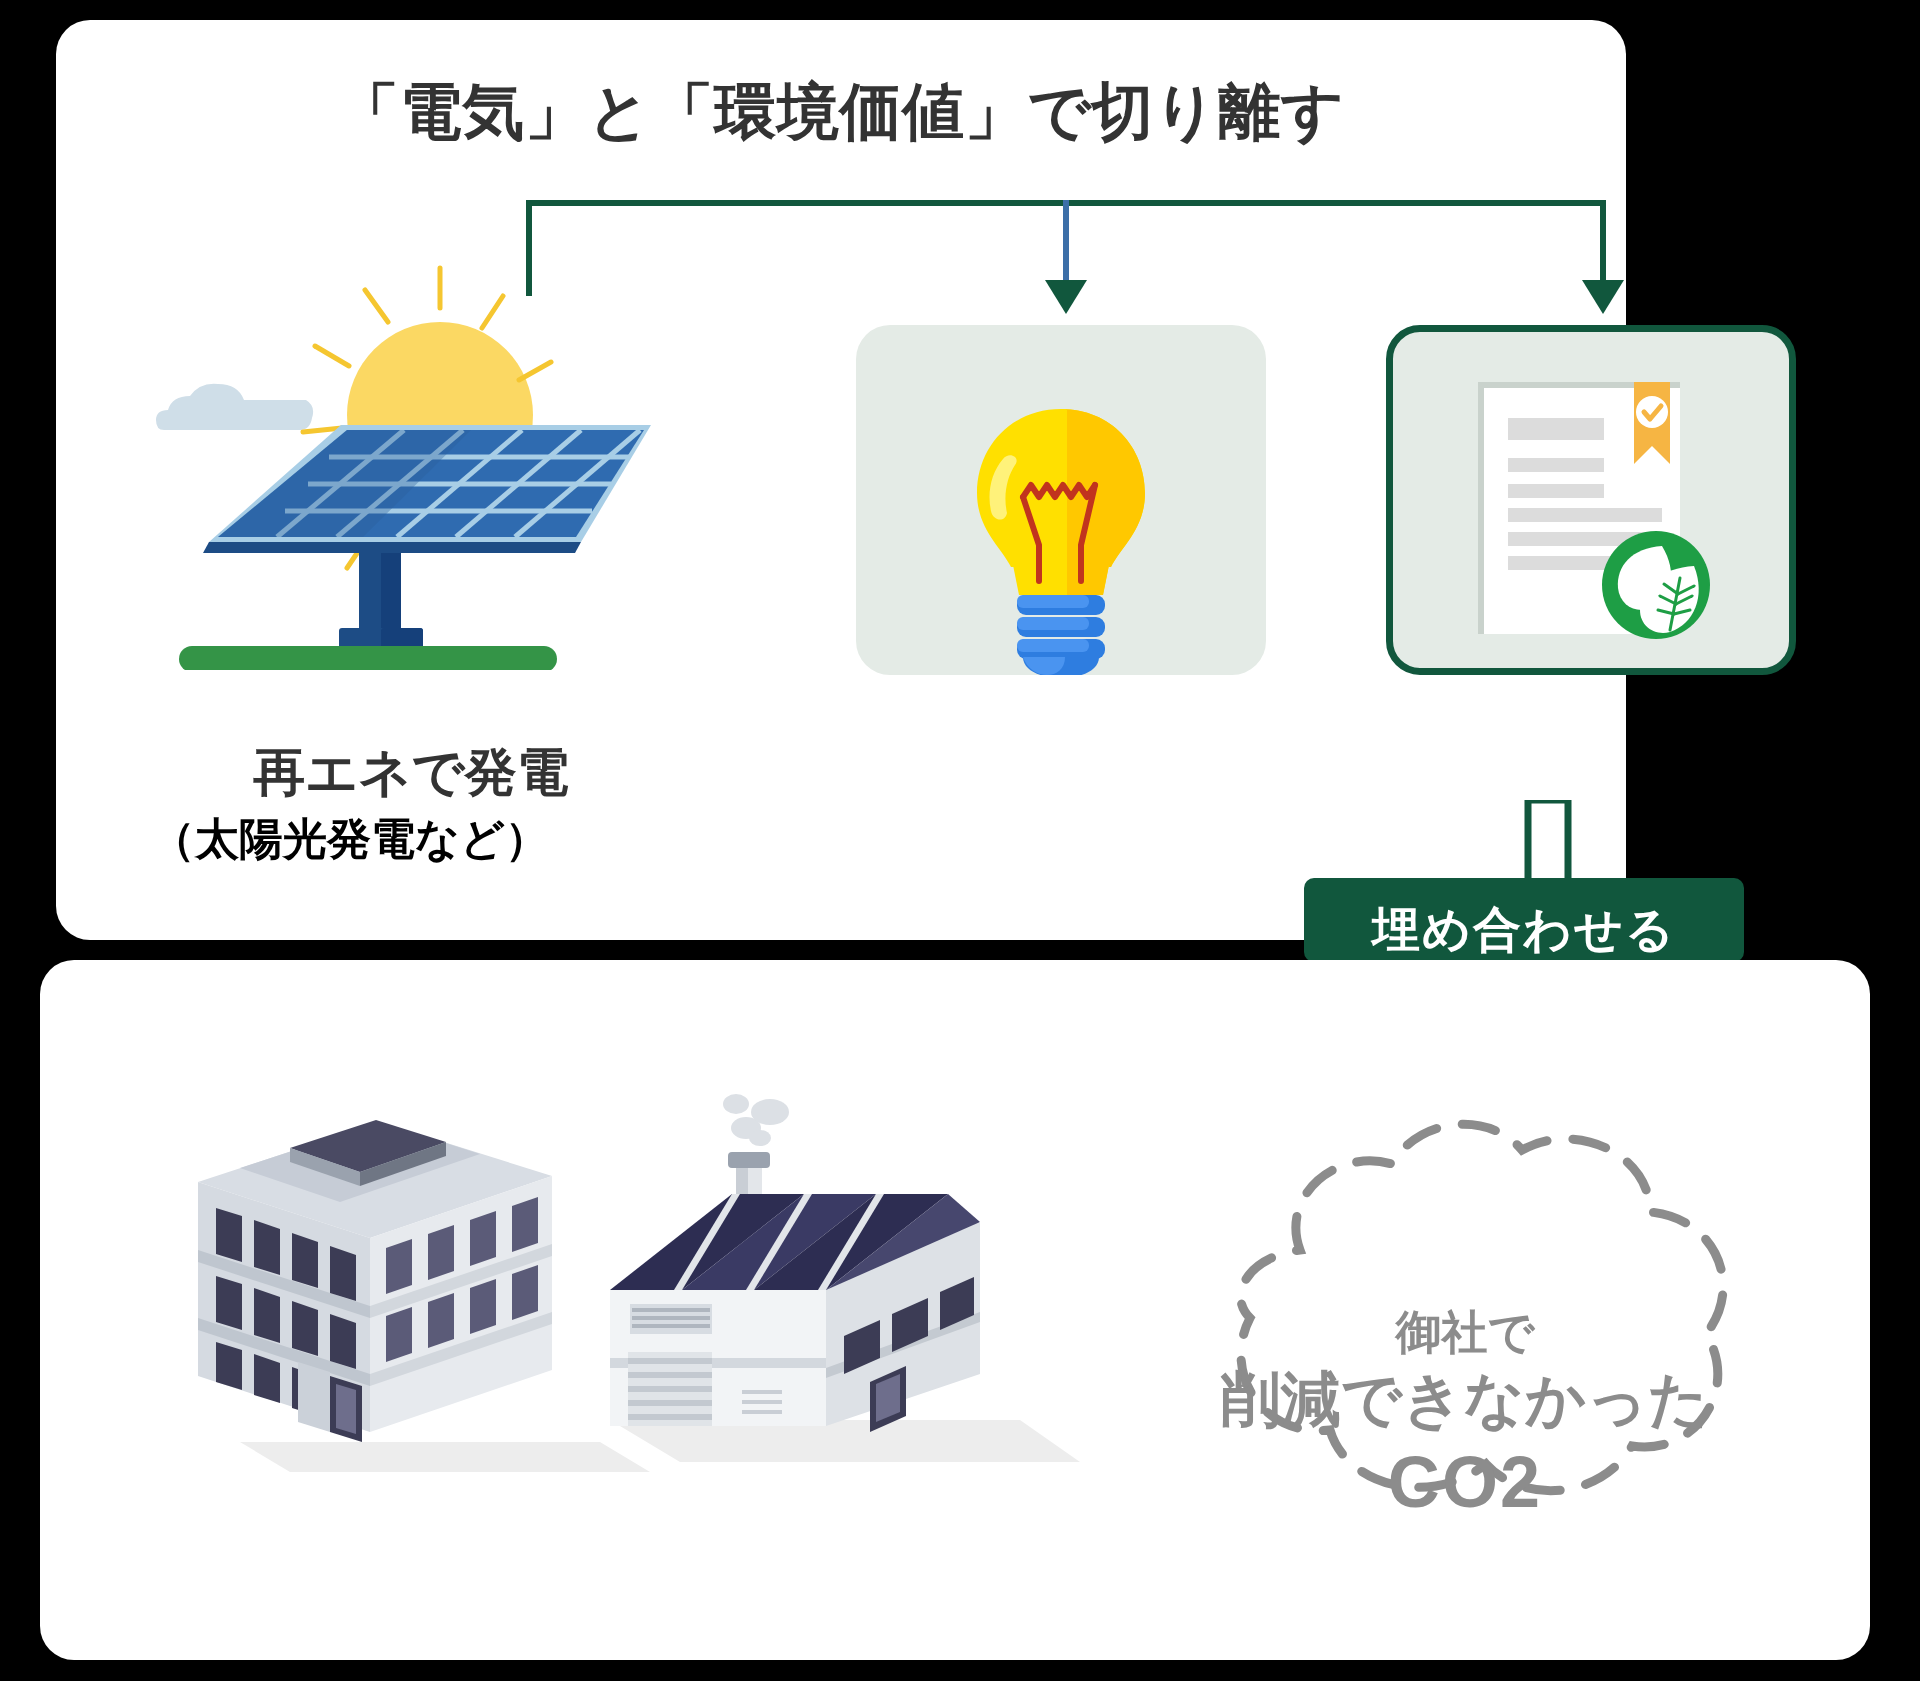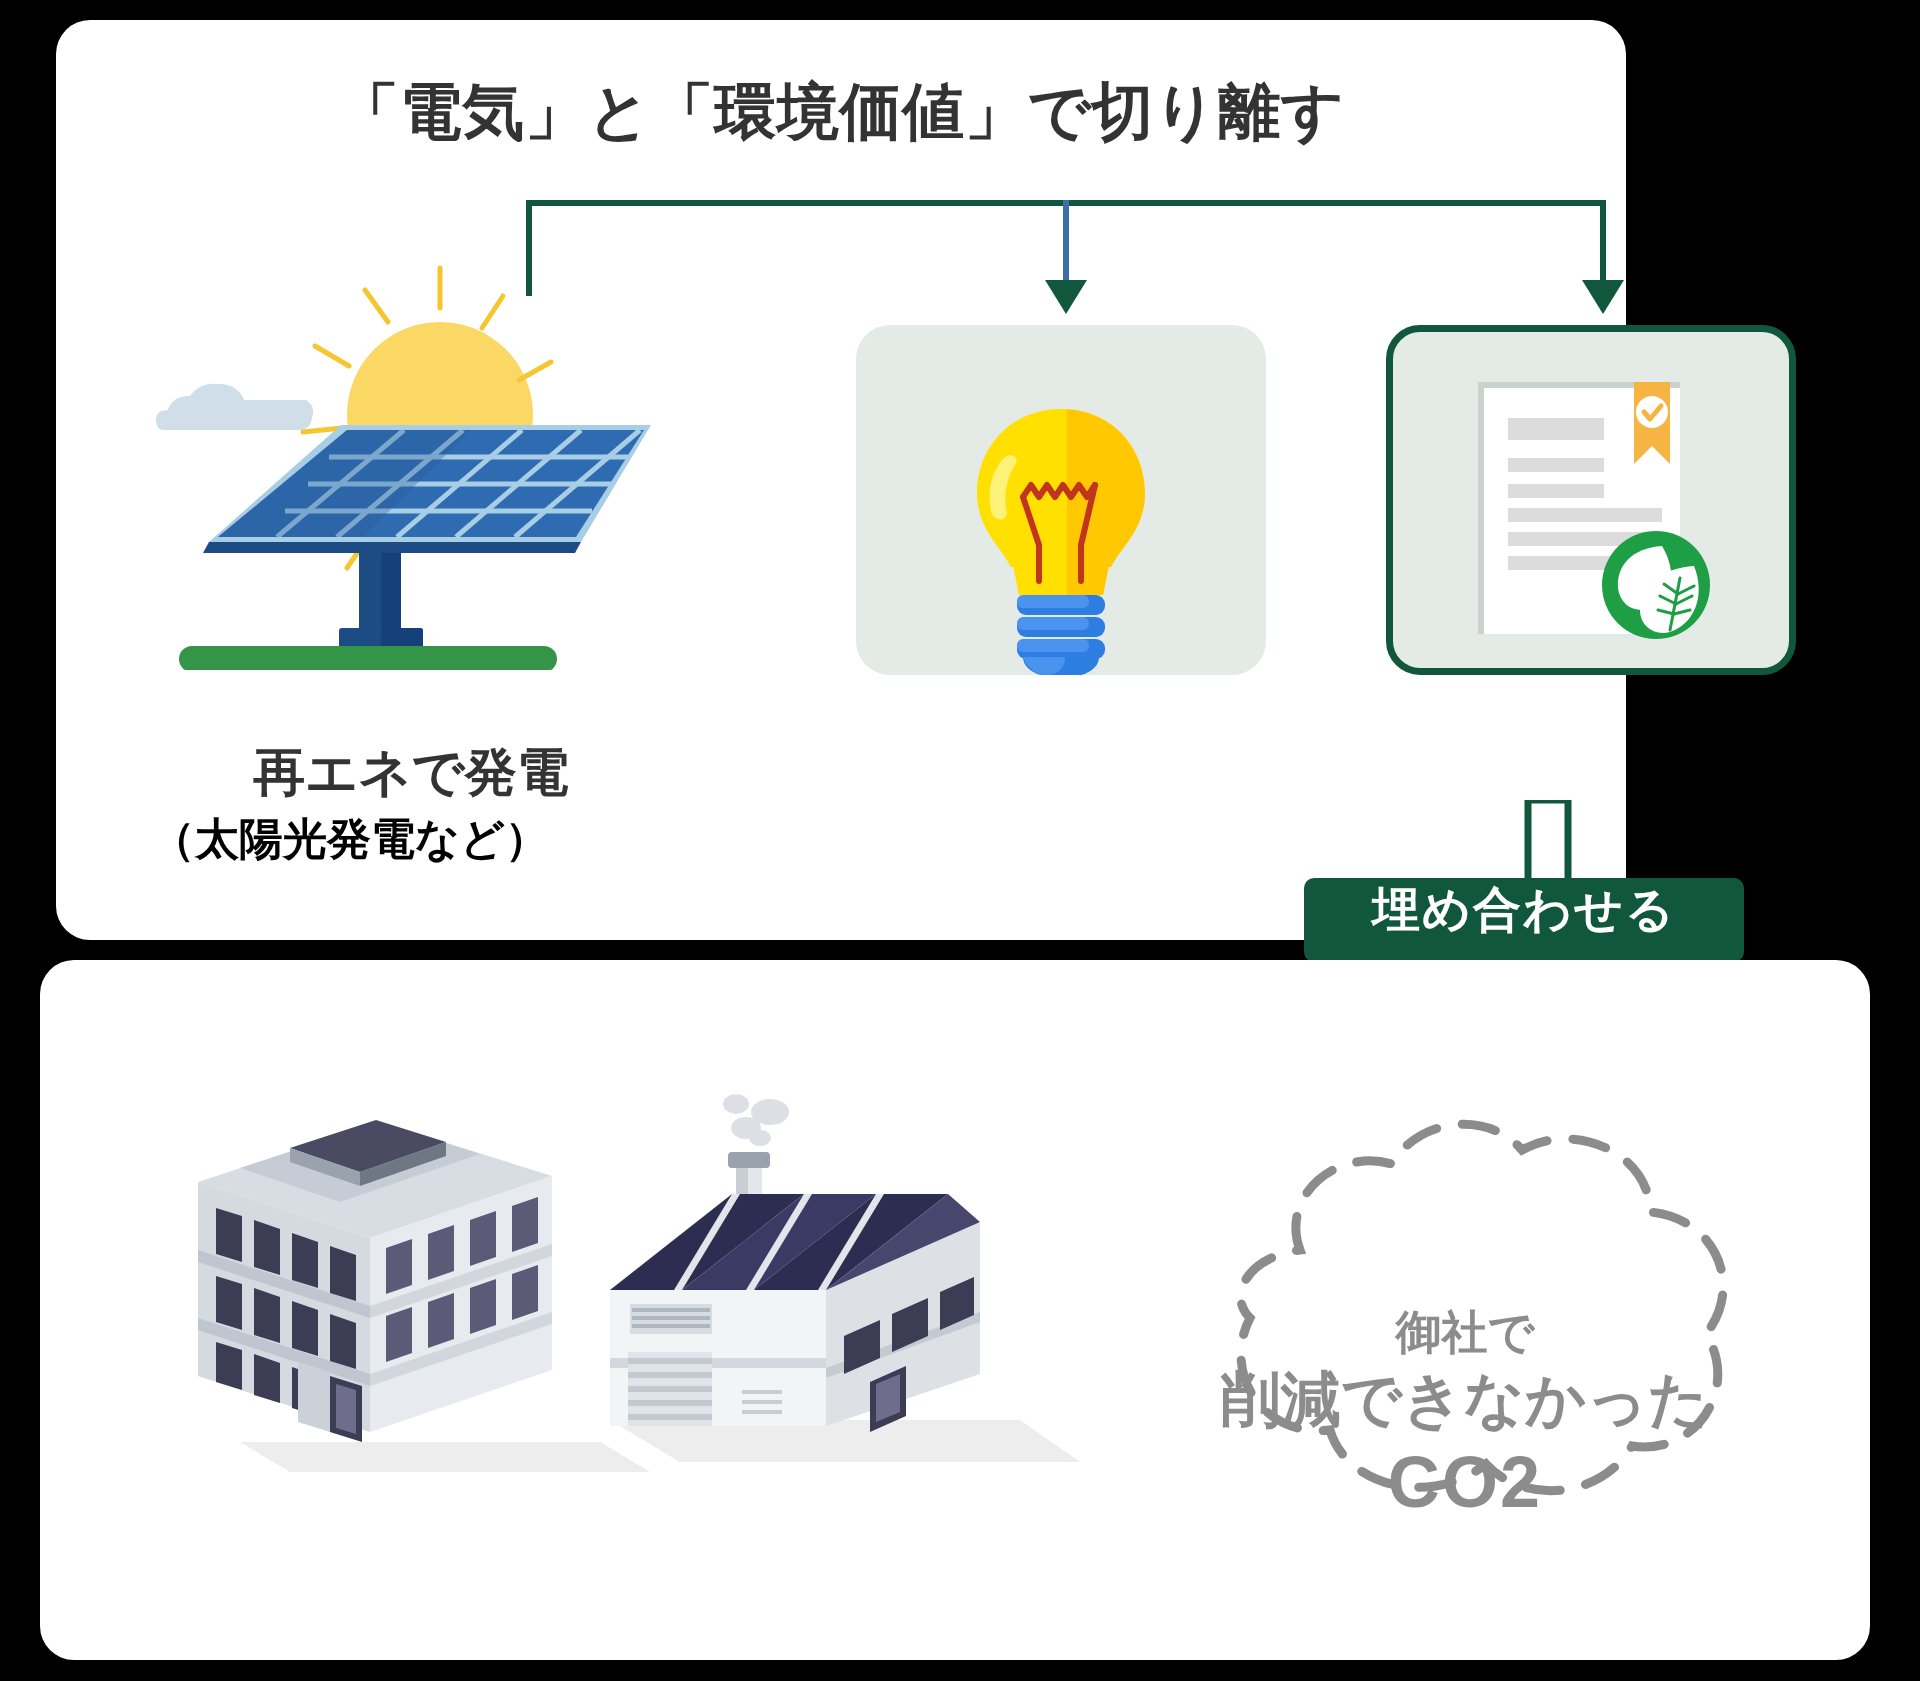--- a/index.html
+++ b/index.html
@@ -116,21 +116,21 @@
   #label-value   { left: 1330px;top: 718px; width: 410px; color: #11573D; }
 
   
   #offset-arrow-svg { position: absolute; left: 1488px; top: 800px; }
   #offset-badge {
     position: absolute;
     left: 1304px; top: 878px;
     width: 440px; height: 84px;
     background: #11573D;
     border-radius: 10px;
-    display: flex; align-items: flex-start; justify-content: center;
+    display: flex; align-items: flex-end; justify-content: center;
     font-size: 48px; font-weight: 700; color: #ffffff;
     letter-spacing: 0.04em;
     white-space: nowrap;
   }
 
   
   #bldg-svg { position: absolute; left: 180px; top: 1090px; }
 
   
   #co2-svg { position: absolute; left: 1130px; top: 1100px; }

